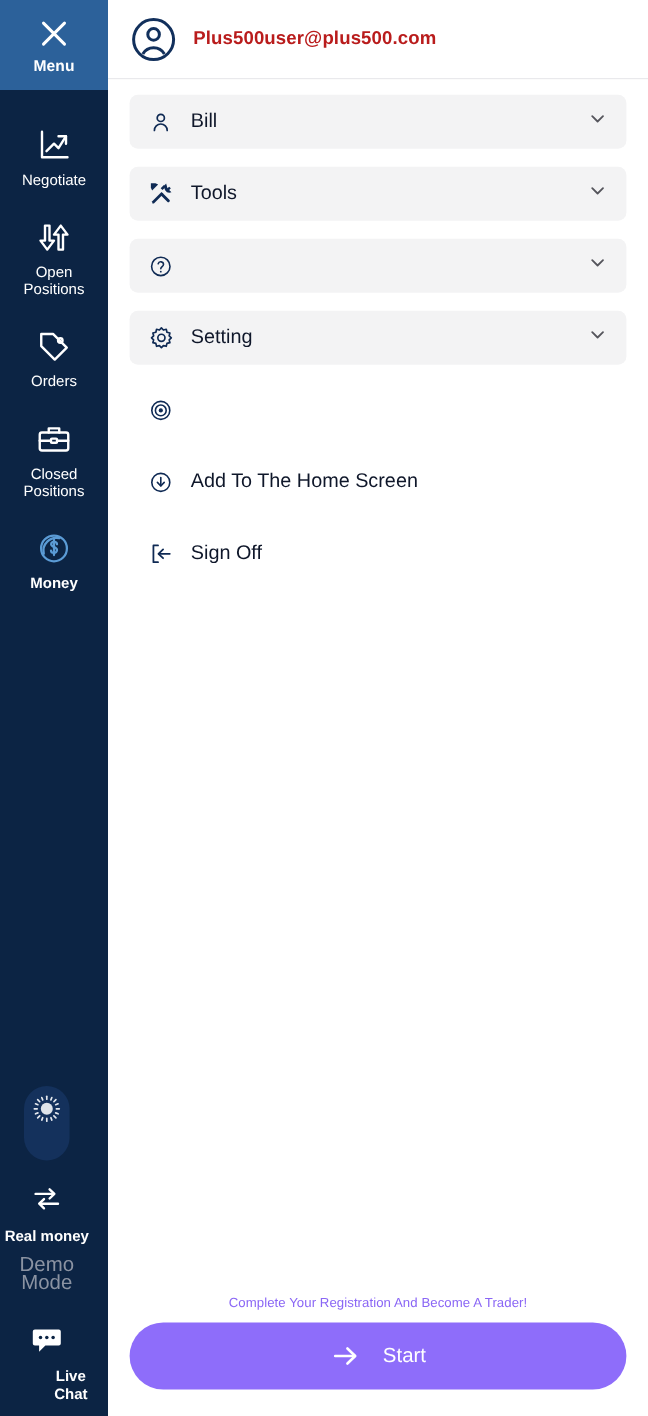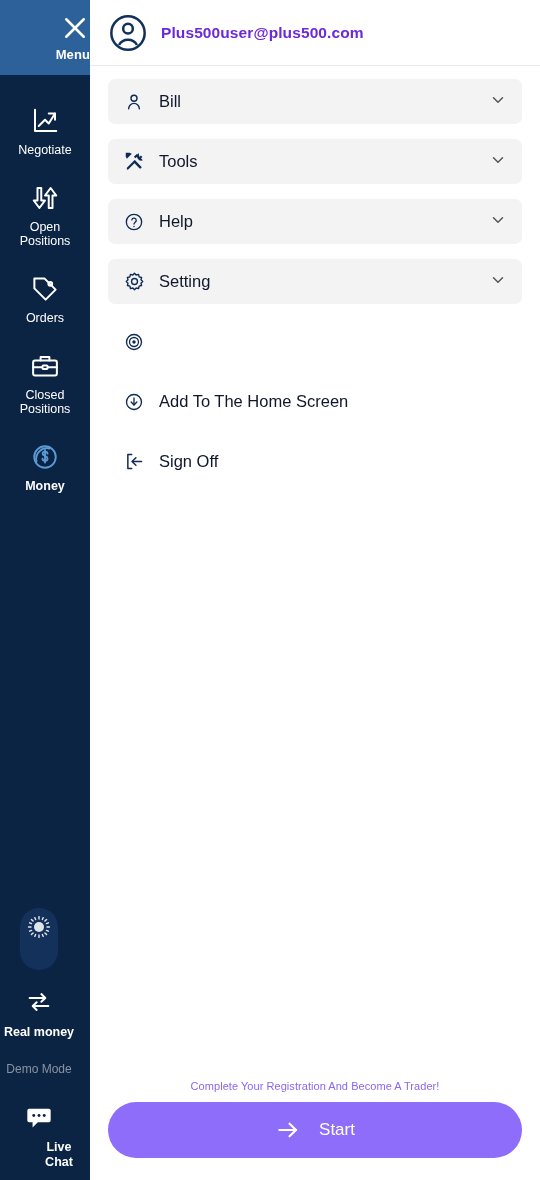--- a/index.html
+++ b/index.html
@@ -16,21 +16,21 @@
     width: 90px; height: 1180px;
     background: #0c2444;
     display: flex; flex-direction: column;
     flex-shrink: 0;
     position: relative;
   }
   .menu-header {
     height: 75px; width: 90px;
     background: #2c619a;
     display: flex; flex-direction: column;
-    align-items: flex-end; justify-content: center;
+    align-items: center; justify-content: center;
     gap: 4px;
     cursor: pointer;
   }
   .menu-header .lbl {
     color: #ffffff; font-size: 13px; font-weight: 700;
     letter-spacing: .1px;
   }
   .nav-list { padding-top: 18px; }
   .nav-item {
     display: flex; flex-direction: column;
@@ -54,43 +54,43 @@
     background: #14315c; border-radius: 19px;
     display: flex; align-items: flex-start; justify-content: center;
     padding-top: 7px; cursor: pointer;
   }
   .mode-block { text-align: center; }
   .mode-block .swap { margin-bottom: 5px; }
   .real-money {
     color: #ffffff; font-size: 12.5px; font-weight: 700; line-height: 15px;
   }
   .demo-mode {
-    color: #8b93a2; font-size: 12px; font-weight: 400;
-    margin-top: 22px; line-height: 15px;
+    color: #8b93a2; font-size: 17px; font-weight: 400;
+    margin-top: 8px; line-height: 15px;
   }
   .live-chat {
     margin-top: 26px; text-align: center; cursor: pointer;
   }
   .live-chat .lbl {
     color: #ffffff; font-size: 12.5px; font-weight: 700;
     margin-top: 5px; display: block; line-height: 15px; padding-left: 40px;
   }
 
   
   .main {
     flex: 1; height: 1180px; background: #ffffff;
     display: flex; flex-direction: column; position: relative;
   }
   .account-header {
     height: 66px; display: flex; align-items: center;
     gap: 13px; padding: 0 18px;
     border-bottom: 1px solid #e9e9ec;
   }
   .account-email {
-    color: #6d28d9; font-size: 15.5px; font-weight: 700;
+    color: #b91c1c; font-size: 15.5px; font-weight: 700;
     letter-spacing: .1px;
   }
 
   .menu-body { padding: 13px 18px 0 18px; }
 
   .row {
     height: 45px; display: flex; align-items: center;
     padding: 0 15px; cursor: pointer;
   }
   .row.boxed {
@@ -294,21 +294,20 @@
       </div>
 
       <div class="row boxed">
         <span class="ricon">
           <svg width="20" height="20" viewBox="0 0 24 24" fill="none" stroke="#0f2a54" stroke-width="1.6" stroke-linecap="round">
             <circle cx="12" cy="12" r="9.2"></circle>
             <path d="M9.4 9.4 A2.7 2.7 0 0 1 14.7 10.2 C14.7 12.2 12 12.4 12 14.4"></path>
             <circle cx="12" cy="17.3" r=".9" fill="#0f2a54" stroke="none"></circle>
           </svg>
         </span>
-        <span class="rlabel">Help</span>
         <span class="chev">
           <svg width="18" height="18" viewBox="0 0 24 24" fill="none" stroke="#55555c" stroke-width="2" stroke-linecap="round" stroke-linejoin="round">
               <polyline points="6,9 12,15 18,9"></polyline>
             </svg>
         </span>
       </div>
 
       <div class="row boxed">
         <span class="ricon">
           <svg width="21" height="21" viewBox="0 0 24 24" fill="none" stroke="#0f2a54" stroke-width="1.6" stroke-linejoin="round">

